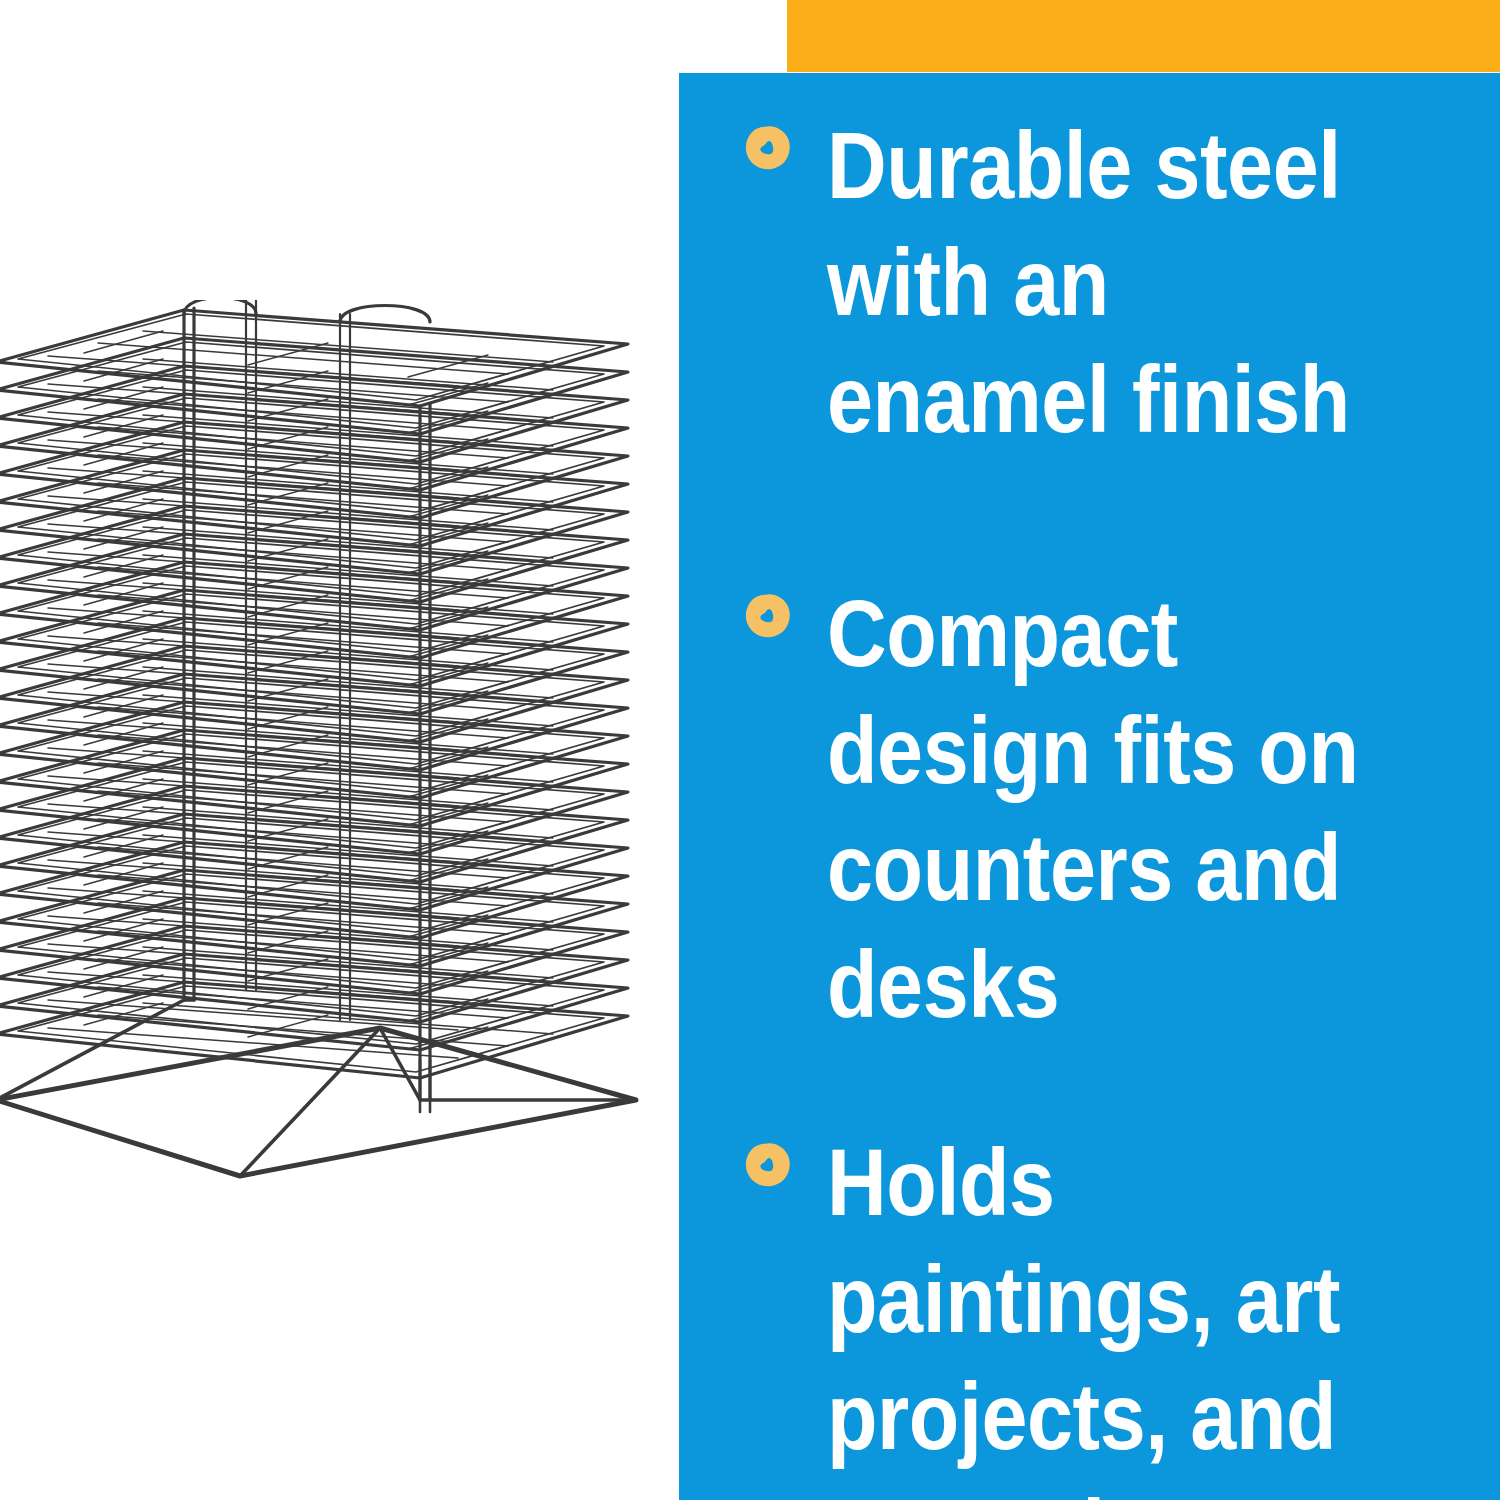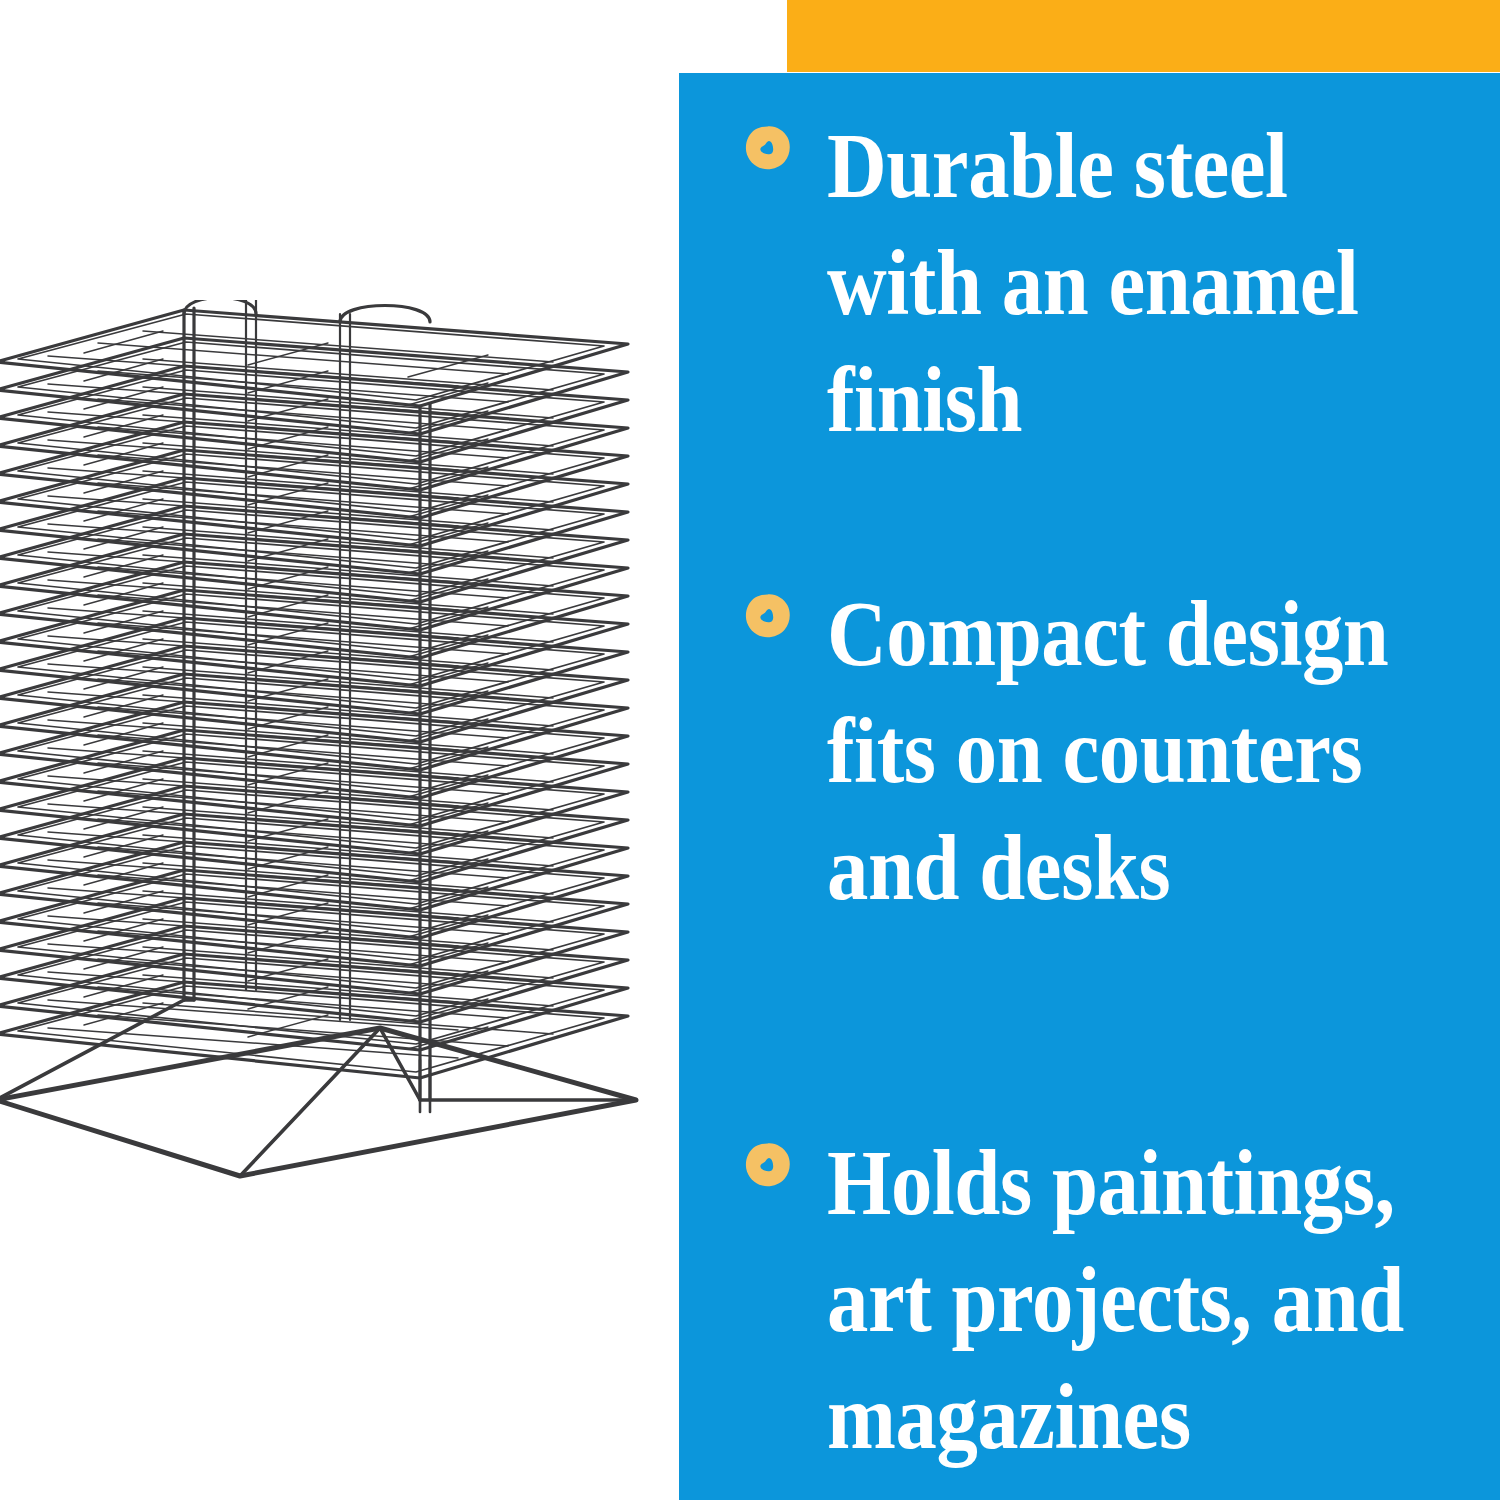--- a/index.html
+++ b/index.html
@@ -7,21 +7,21 @@
     margin: 0;
     padding: 0;
     background: #ffffff;
   }
   #stage {
     position: relative;
     width: 1500px;
     height: 1500px;
     overflow: hidden;
     background: #ffffff;
-    font-family: Liberation Serif, serif;
+    font-family: Liberation Sans, sans-serif;
   }
 
   
   #product-pane {
     position: absolute;
     left: 0;
     top: 0;
     width: 679px;
     height: 1500px;
     background: #ffffff;

